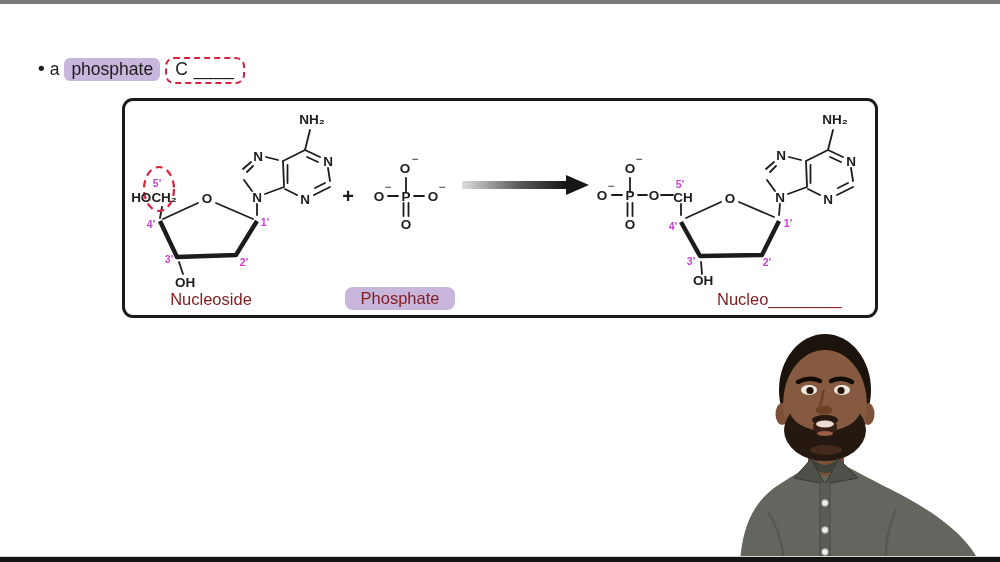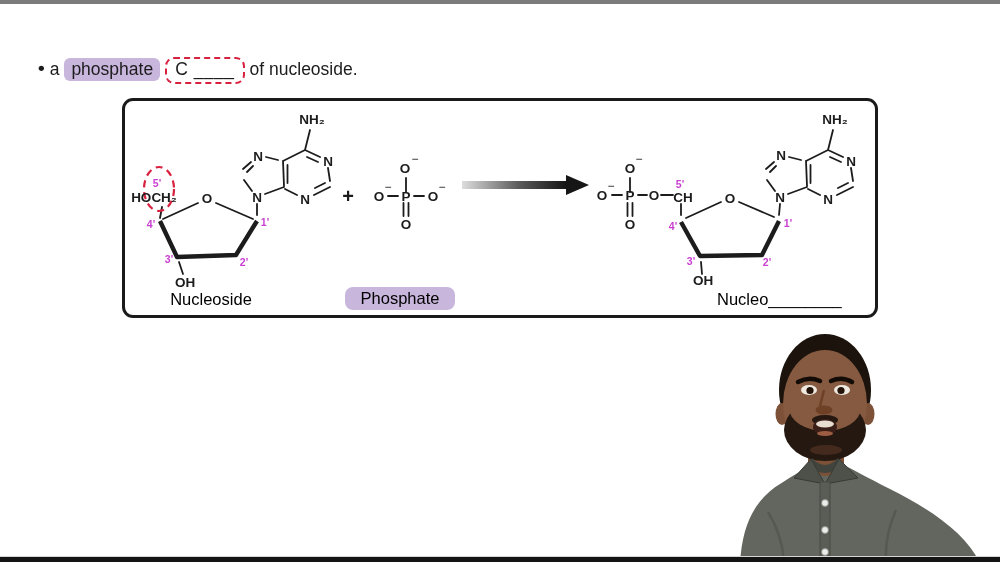--- a/index.html
+++ b/index.html
@@ -26,39 +26,38 @@
   .rx-svg .bond{stroke:#1c1c1c;stroke-width:1.8;fill:none;stroke-linecap:round;}
   .rx-svg .bond-bold{stroke:#1c1c1c;stroke-width:4.4;fill:none;stroke-linejoin:round;}
   .rx-svg .lbl-atom{font:bold 13.5px "Liberation Sans",sans-serif;fill:#1c1c1c;
                     text-anchor:middle;dominant-baseline:central;}
   .rx-svg .lbl-prime{font:bold 10.5px "Liberation Sans",sans-serif;fill:#c93fd1;
                      text-anchor:middle;dominant-baseline:central;}
   .rx-svg .lbl-minus{font:12px "Liberation Sans",sans-serif;fill:#1c1c1c;
                      text-anchor:middle;dominant-baseline:central;}
   .rx-svg .lbl-plus{font:bold 20px "Liberation Sans",sans-serif;fill:#1c1c1c;
                     text-anchor:middle;dominant-baseline:central;}
-  .mol-label{position:absolute;font-size:16.5px;color:#000000;}
+  .mol-label{position:absolute;font-size:16.5px;color:#7f1d1d;}
   .mol-label.center{text-align:center;}
   .mol-pill{background:#c9b6dd;border-radius:8px;padding:2px 0;}
 
   .presenter-svg{position:absolute;left:728px;top:332px;z-index:1;}
 </style>
 </head>
 <body>
 
 <div class="frame">
 
   <div class="top-bar"></div>
 
   <div class="heading">
     <span class="bullet">•</span>
     <span>a</span>
     <span class="hl-pill">phosphate</span>
     <span class="dash-box">C ____</span>
-    <span>of nucleoside.</span>
   </div>
 
   <div class="diagram-box">
     <div class="diagram-coord">
 
       <svg class="rx-svg" width="756" height="220" viewBox="0 0 756 220">
         <defs>
           <linearGradient id="arrowGrad" x1="0" y1="0" x2="1" y2="0">
             <stop offset="0" stop-color="#dddddd"></stop>
             <stop offset="0.55" stop-color="#5a5a5a"></stop>

